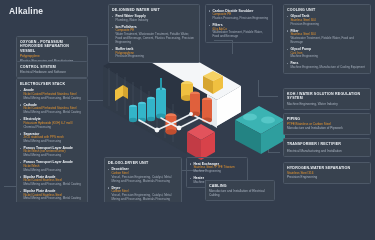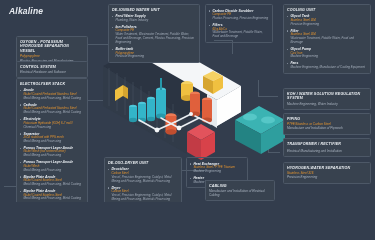--- a/index.html
+++ b/index.html
@@ -6,21 +6,20 @@
   html, body {
     width: 375px; height: 202px;
     background: #333d4d;
     font-family: "Liberation Sans", sans-serif;
     overflow: hidden;
   }
   #root {
     position: relative;
     width: 375px; height: 202px;
     background: #333d4d;
-    font-style: italic;
   }
 
   
   .title {
     position: absolute;
     left: 9px; top: 6px;
     font-size: 8.5px;
     font-weight: bold;
     color: #e8ecf1;
     letter-spacing: .2px;

